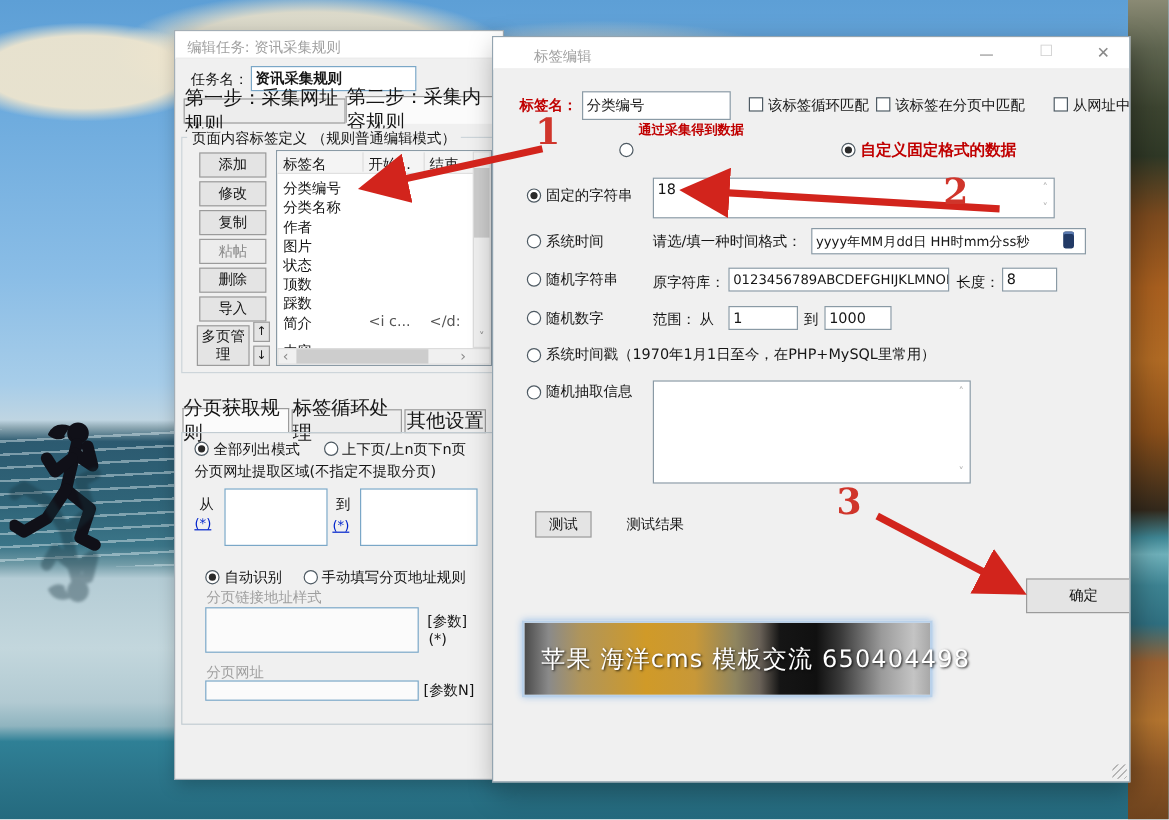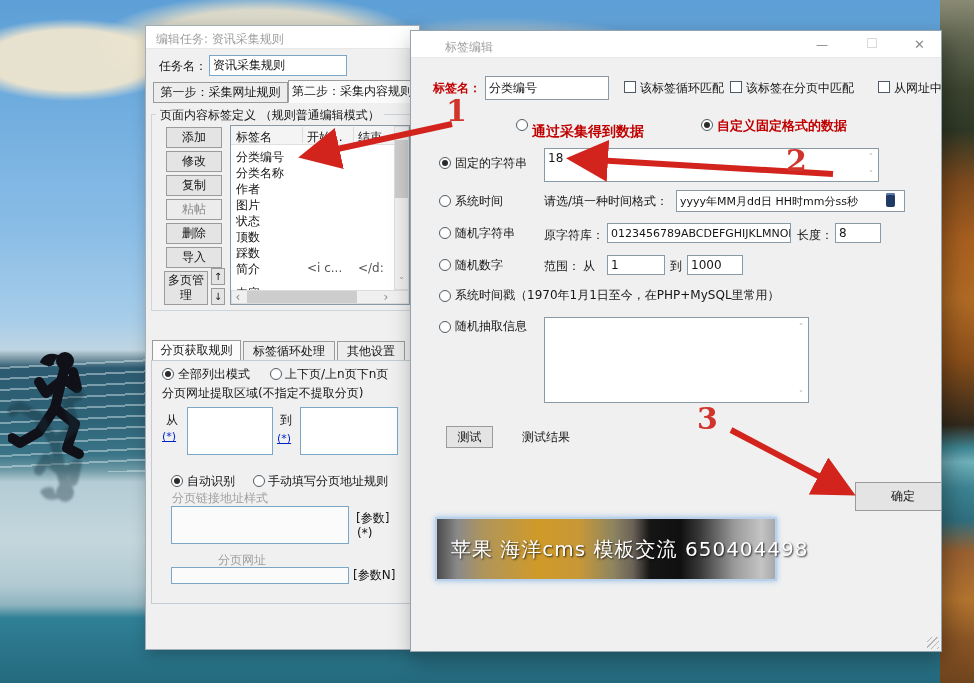--- a/index.html
+++ b/index.html
@@ -12,28 +12,28 @@
   .bold{font-weight:bold;}
   .win{position:absolute;background:#f0f0f0;border:1px solid #a3aeb6;overflow:hidden;}
   .tbar{position:absolute;left:0;right:0;top:0;background:#ffffff;border-bottom:1px solid #e8e8e8;}
   .btn{position:absolute;background:#e4e4e4;border:1px solid #9b9b9b;
        display:flex;align-items:center;justify-content:center;
        font-size:12px;color:#151515;box-sizing:border-box;}
   .btn.dis{color:#8b8b8b;background:#ececec;}
   .inp{position:absolute;background:#fff;border:1px solid #8a9aa5;box-sizing:border-box;
        font-size:12px;color:#151515;display:flex;align-items:center;padding:0 3px;
        white-space:nowrap;overflow:hidden;}
-  .inp.blue{border-color:#7aa7c7;}
+  .inp.blue{border-color:#7aa7c7;font-weight:bold;}
   .radio{position:absolute;width:12px;height:12px;border:1px solid #4e5a63;border-radius:50%;
          background:#fff;box-sizing:border-box;}
   .radio.sel::after{content:"";position:absolute;left:2px;top:2px;width:6px;height:6px;
          border-radius:50%;background:#2a2a2a;}
   .chk{position:absolute;width:12px;height:12px;border:1px solid #4e5a63;background:#fff;box-sizing:border-box;}
   .tab{position:absolute;background:#ededed;border:1px solid #9b9b9b;box-sizing:border-box;
-       display:flex;align-items:center;justify-content:center;font-size:12px;color:#151515;}
+       display:flex;align-items:center;justify-content:center;font-size:16px;color:#151515;}
   .tab.active{background:#fbfbfb;border-bottom-color:#fbfbfb;}
   .groupline{position:absolute;border:1px solid #cdd5da;box-sizing:border-box;}
   .gtitle{position:absolute;background:#f0f0f0;padding:0 4px;font-size:12px;color:#151515;white-space:nowrap;}
   .sbtrack{position:absolute;background:#f0f0f0;border:1px solid #dcdcdc;box-sizing:border-box;}
   .sbthumb{position:absolute;background:#cdcdcd;}
   .sbarrow{position:absolute;color:#8a8a8a;font-size:9px;line-height:1;
            display:flex;align-items:center;justify-content:center;}
   .lrow{position:absolute;font-size:12px;color:#151515;white-space:nowrap;}
   .lnk{font-size:11px;color:#0023cc;text-decoration:underline;white-space:nowrap;}
   .num{position:absolute;color:#d0352b;font-family:"DejaVu Serif",serif;
@@ -195,21 +195,21 @@
     <div class="radio sel" style="left:25px;top:449px;"></div>
     <div class="abs lbl" style="left:41px;top:449px;">自动识别</div>
     <div class="radio" style="left:107px;top:449px;"></div>
     <div class="abs lbl" style="left:122px;top:449px;">手动填写分页地址规则</div>
 
     <div class="abs lbl gray" style="left:26px;top:466px;">分页链接地址样式</div>
     <div class="inp blue" style="left:25px;top:480px;width:178px;height:38px;background:#fbfbfb;"></div>
     <div class="abs lbl" style="left:210px;top:486px;">[参数]</div>
     <div class="abs lbl" style="left:211px;top:501px;">(*)</div>
 
-    <div class="abs lbl gray" style="left:26px;top:528px;margin-left:46px;">分页网址</div>
+    <div class="abs lbl gray" style="left:26px;top:528px;">分页网址</div>
     <div class="inp blue" style="left:25px;top:541px;width:178px;height:17px;background:#fbfbfb;"></div>
     <div class="abs lbl" style="left:207px;top:543px;">[参数N]</div>
   </div>
 
   <div class="win" style="left:410px;top:30px;width:530px;height:620px;border-color:#93a4b0;box-shadow:4px 8px 22px rgba(0,0,0,.35);">
     <div class="tbar" style="height:26px;"></div>
     <div class="abs gray" style="left:34px;top:8px;font-size:12px;">标签编辑</div>
     <div class="cap" style="left:405px;top:8px;font-size:12px;color:#888;">—</div>
     <div class="cap" style="left:455px;top:6px;font-size:13px;color:#cfcfcf;">☐</div>
     <div class="cap" style="left:503px;top:7px;font-size:13px;color:#8a8a8a;">✕</div>
@@ -218,21 +218,21 @@
     <div class="inp" style="left:74px;top:45px;width:124px;height:24px;">分类编号</div>
 
     <div class="chk" style="left:213px;top:50px;"></div>
     <div class="abs lbl" style="left:229px;top:51px;">该标签循环匹配</div>
     <div class="chk" style="left:319px;top:50px;"></div>
     <div class="abs lbl" style="left:335px;top:51px;">该标签在分页中匹配</div>
     <div class="chk" style="left:467px;top:50px;"></div>
     <div class="abs lbl" style="left:483px;top:51px;">从网址中</div>
 
     <div class="radio" style="left:105px;top:88px;"></div>
-    <div class="abs lbl red bold" style="left:121px;top:92px;font-size:14px;">通过采集得到数据</div>
+    <div class="abs lbl red bold" style="left:121px;top:72px;font-size:11px;">通过采集得到数据</div>
     <div class="radio sel" style="left:290px;top:88px;"></div>
     <div class="abs lbl red bold" style="left:306px;top:88px;font-size:13px;">自定义固定格式的数据</div>
 
     <div class="radio sel" style="left:28px;top:126px;"></div>
     <div class="abs lbl" style="left:44px;top:126px;">固定的字符串</div>
     <div class="inp" style="left:133px;top:117px;width:335px;height:34px;align-items:flex-start;padding-top:2px;">18</div>
     <div class="sbarrow" style="left:455px;top:121px;width:10px;height:10px;color:#b5b5b5;">˄</div>
     <div class="sbarrow" style="left:455px;top:138px;width:10px;height:10px;color:#b5b5b5;">˅</div>
 
     <div class="radio" style="left:28px;top:164px;"></div>

